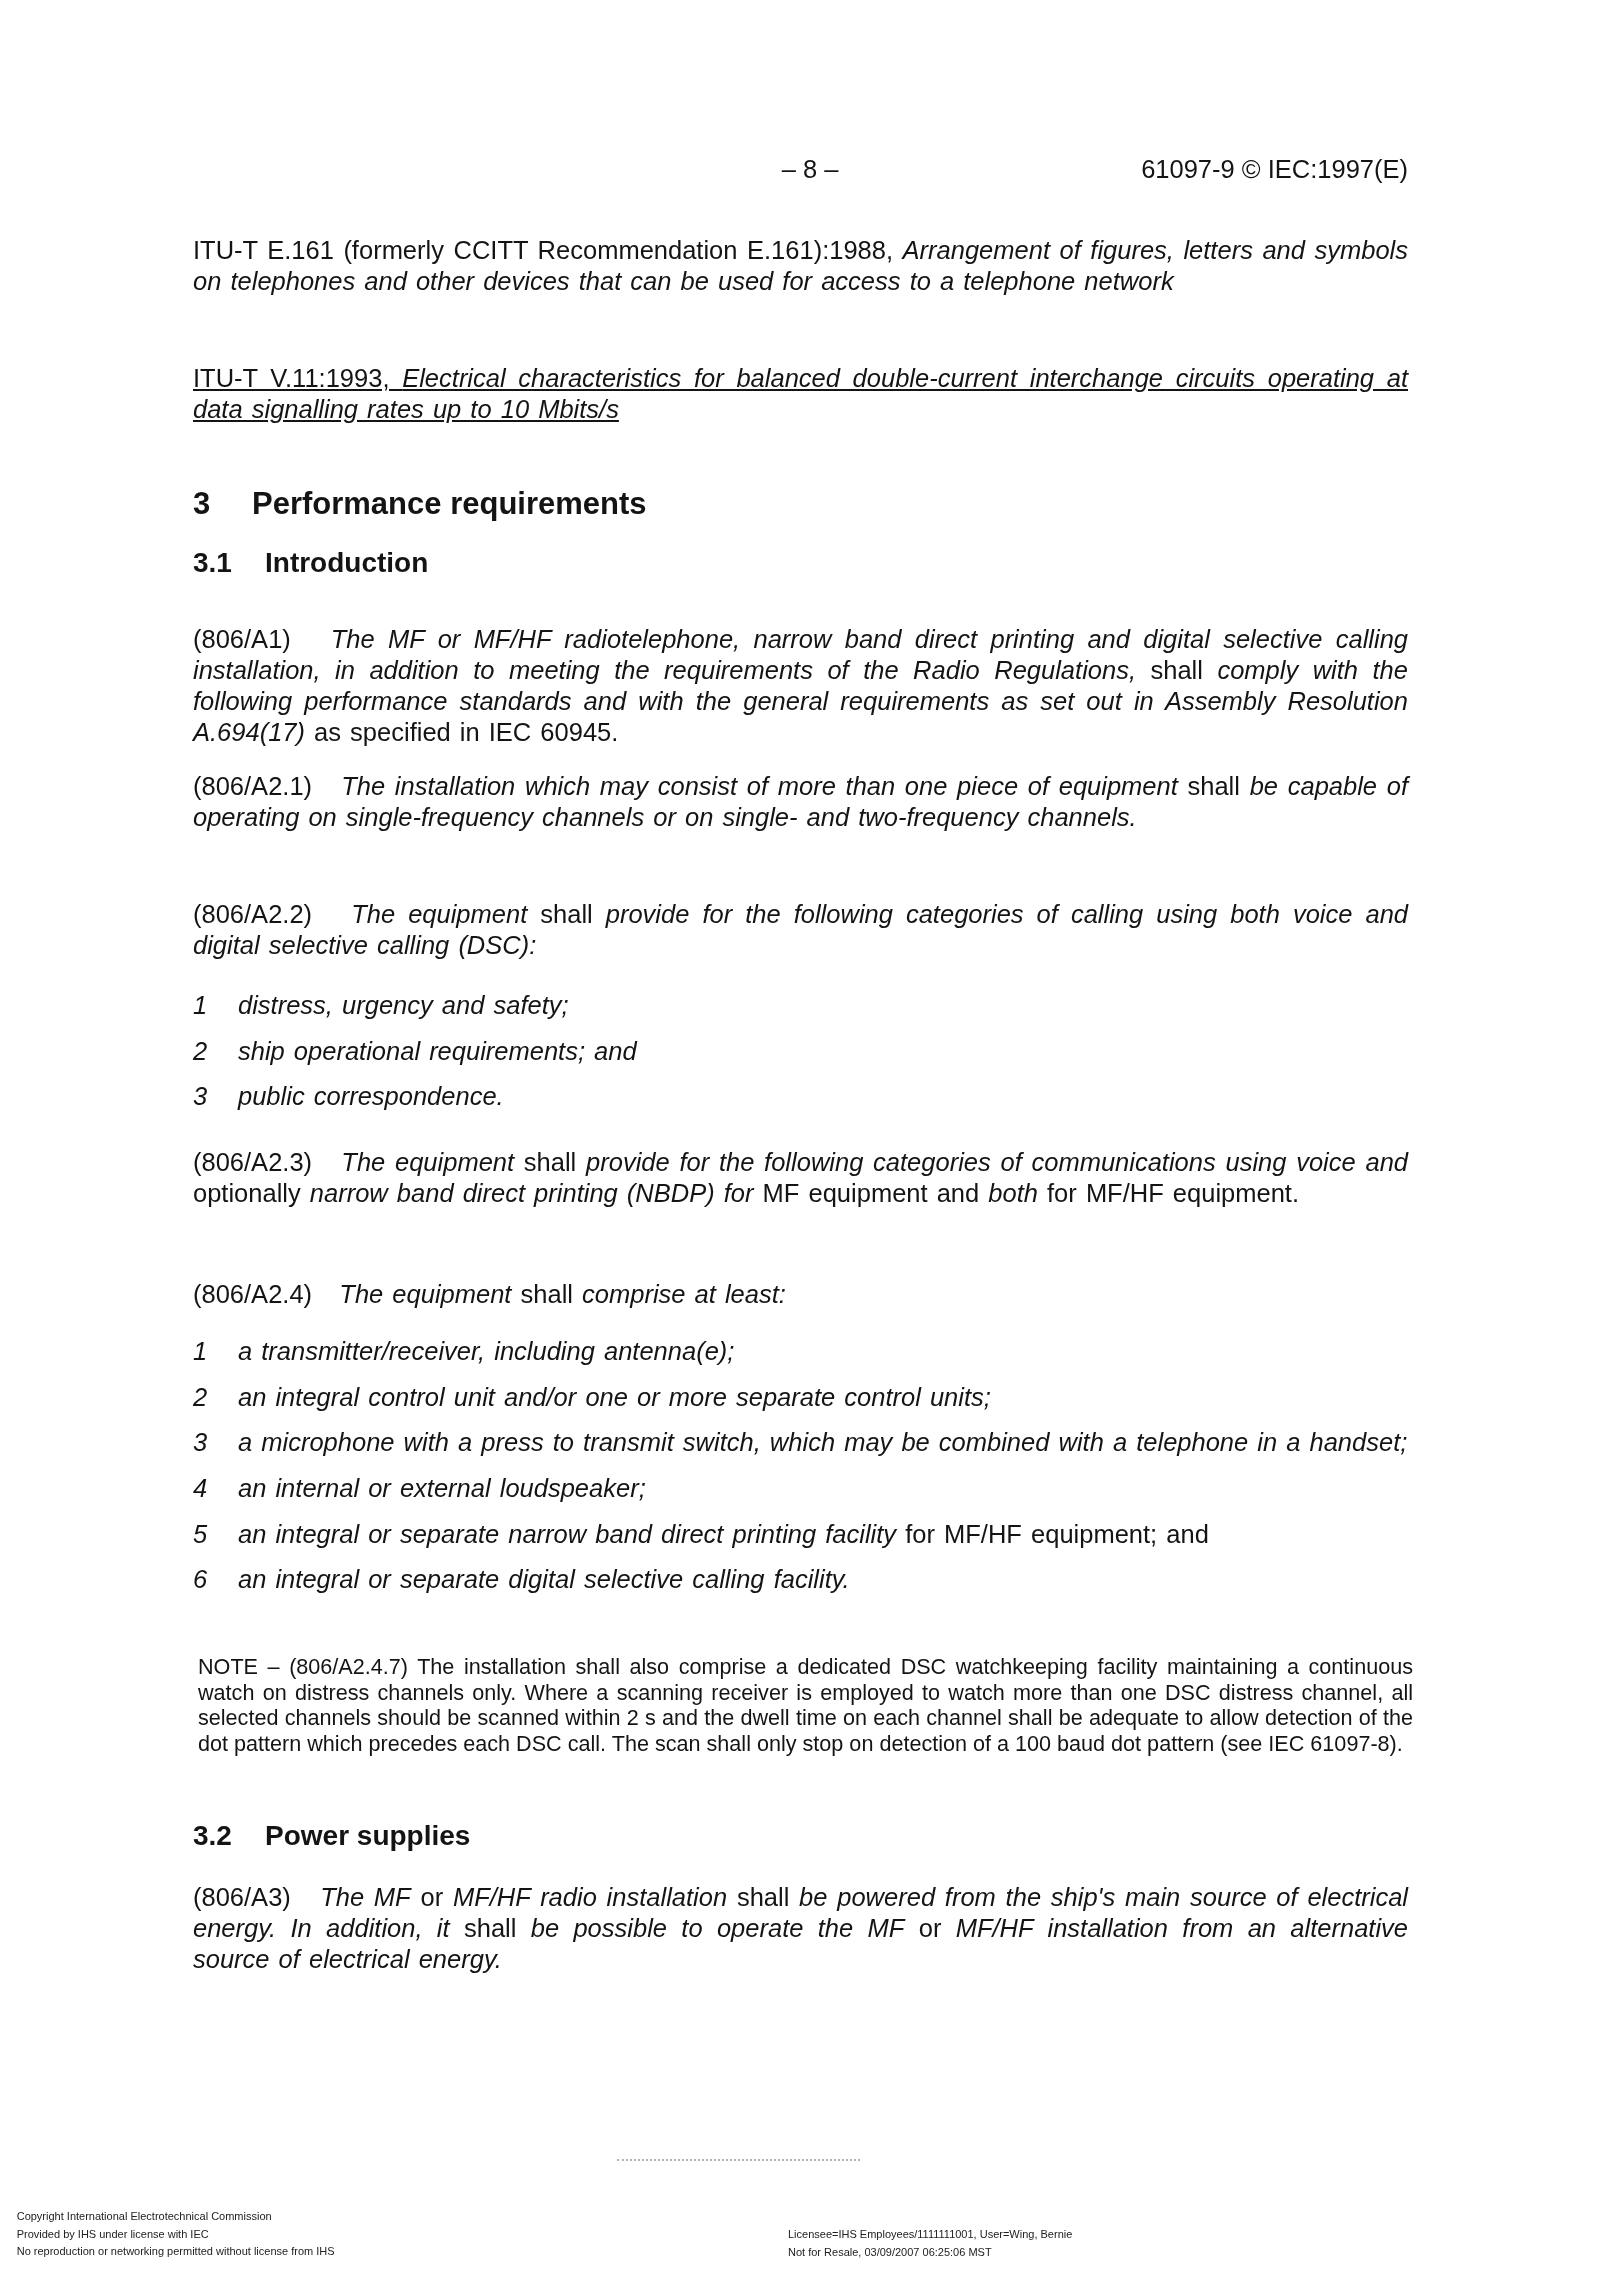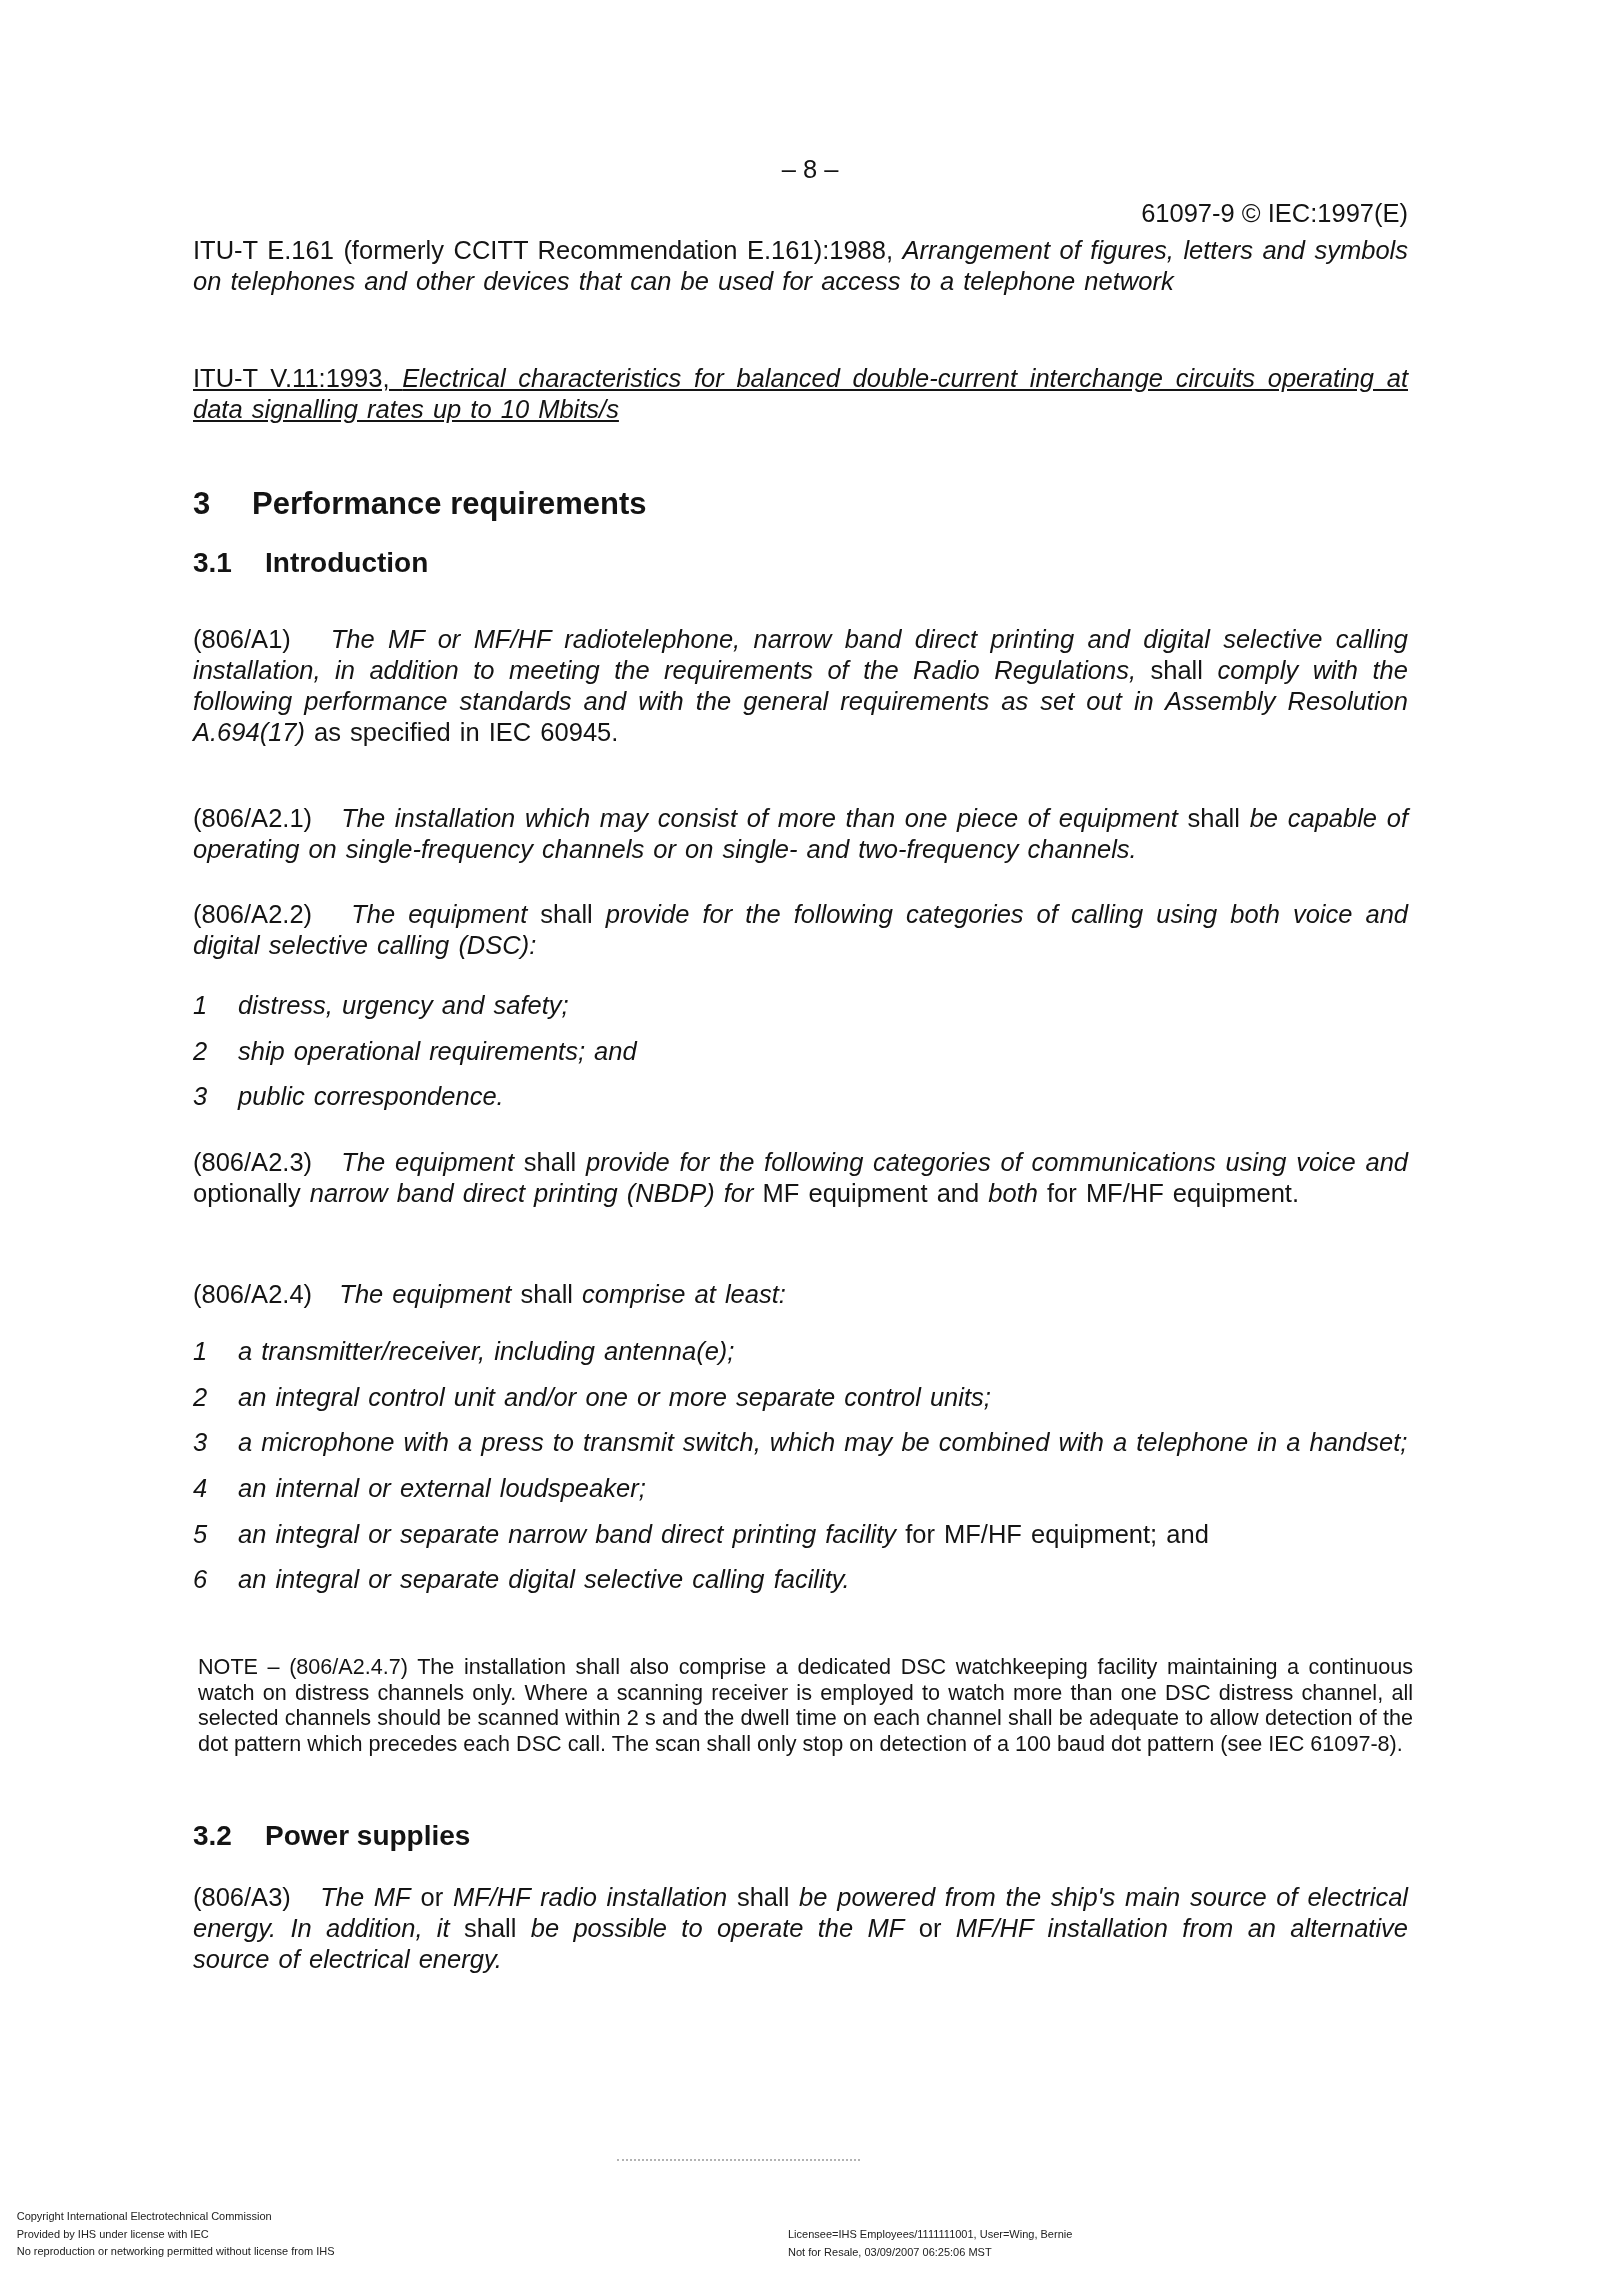--- a/index.html
+++ b/index.html
@@ -42,39 +42,39 @@
     opacity:0.75;
   }
   .footer-col { font-size:11px; line-height:17.6px; color:#222; white-space:nowrap; }
 </style>
 </head>
 <body>
 
 <div class="page">
 
   <div class="abs header-text" style="top:154px; left:50%; transform:translateX(-50%);">– 8 –</div>
-  <div class="abs header-text" style="top:154px; right:212px;margin-top:44px;">61097-9 © IEC:1997(E)</div>
+  <div class="abs header-text" style="top:154px; right:212px;">61097-9 © IEC:1997(E)</div>
 
   <p class="abs body-block" style="top:235px; margin:0;"><span class="ro">ITU-T E.161 (formerly CCITT Recommendation E.161):1988, </span><span class="it">Arrangement of figures, letters and symbols on telephones and other devices that can be used for access to a telephone network</span></p>
 
   <p class="abs body-block" style="top:363px; margin:0;text-decoration:underline;"><span class="ro">ITU-T V.11:1993, </span><span class="it">Electrical characteristics for balanced double-current interchange circuits operating at data signalling rates up to 10 Mbits/s</span></p>
 
   <div class="abs heading h-lvl1" style="top:485px;">
     <span class="h-num-1">3</span>
     <span>Performance requirements</span>
   </div>
 
   <div class="abs heading h-lvl2" style="top:546px;">
     <span class="h-num-2">3.1</span>
     <span>Introduction</span>
   </div>
 
   <p class="abs body-block" style="top:624px; margin:0;"><span class="ro">(806/A1)&nbsp;&nbsp; </span><span class="it">The MF or MF/HF radiotelephone, narrow band direct printing and digital selective calling installation, in addition to meeting the requirements of the Radio Regulations,</span><span class="ro"> shall </span><span class="it">comply with the following performance standards and with the general requirements as set out in Assembly Resolution A.694(17)</span><span class="ro"> as specified in IEC 60945.</span></p>
 
-  <p class="abs body-block" style="top:803px; margin:0;"><span class="ro">(806/A2.1)&nbsp;&nbsp; </span><span class="it">The installation which may consist of more than one piece of equipment</span><span class="ro"> shall </span><span class="it">be capable of operating on single-frequency channels or on single- and two-frequency channels.</span></p>
+  <p class="abs body-block" style="top:771px; margin:0;"><span class="ro">(806/A2.1)&nbsp;&nbsp; </span><span class="it">The installation which may consist of more than one piece of equipment</span><span class="ro"> shall </span><span class="it">be capable of operating on single-frequency channels or on single- and two-frequency channels.</span></p>
 
   <p class="abs body-block" style="top:899px; margin:0;"><span class="ro">(806/A2.2)&nbsp;&nbsp; </span><span class="it">The equipment</span><span class="ro"> shall </span><span class="it">provide for the following categories of calling using both voice and digital selective calling (DSC):</span></p>
 
   <div class="abs doc-list" style="top:990px;">
     <div class="li">
       <span class="li-num">1</span>
       <span class="li-text"><span class="it">distress, urgency and safety;</span></span>
     </div>
     <div class="li">
       <span class="li-num">2</span>

